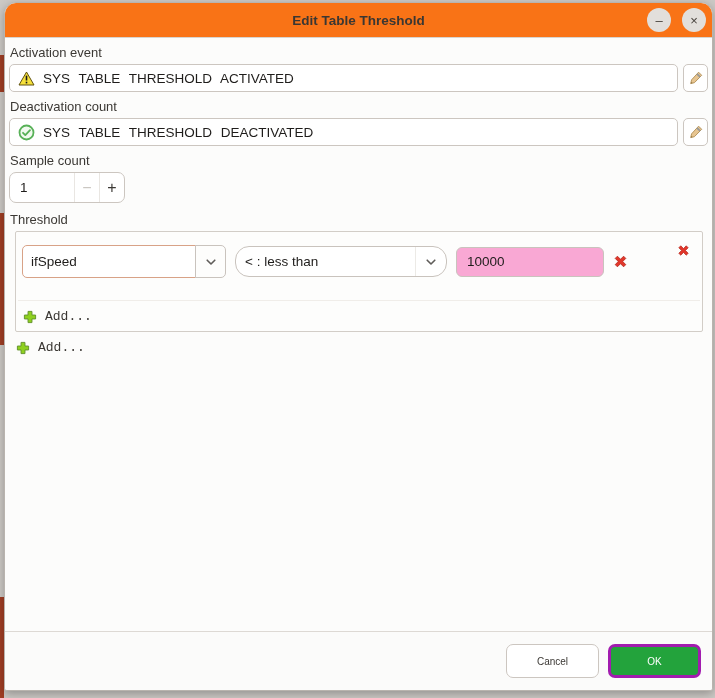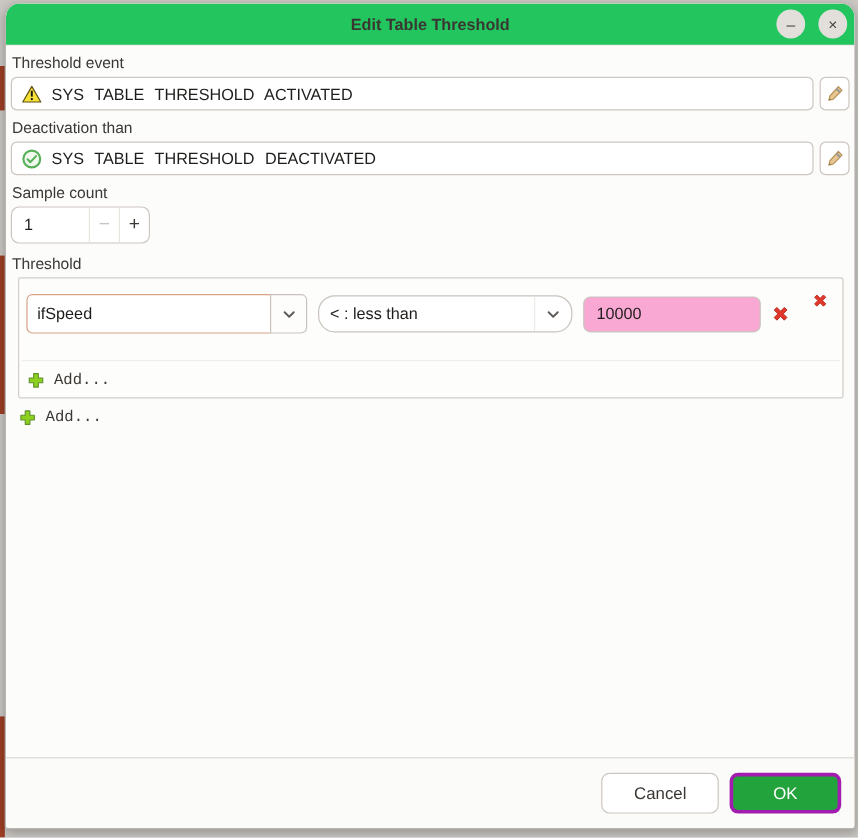--- a/index.html
+++ b/index.html
@@ -15,21 +15,21 @@
   .seg3{top:597px;height:101px;}
 
   .dialog{
     position:absolute;left:4px;top:2px;width:709px;height:689px;
     background:#fcfcfb;border:1px solid #b9b4ae;
     border-radius:12px 12px 3px 3px;
     box-shadow:0 3px 10px rgba(0,0,0,.28);
     display:flex;flex-direction:column;box-sizing:border-box;overflow:hidden;
   }
   .titlebar{
-    height:34px;flex:0 0 34px;background:#22c55e;border-bottom:1px solid #d8d4cf;
+    height:34px;flex:0 0 34px;background:#f97316;border-bottom:1px solid #d8d4cf;
     border-radius:11px 11px 0 0;position:relative;
     display:flex;align-items:center;justify-content:center;
   }
   .title{font-size:13.5px;font-weight:bold;color:#3a3733;}
   .winbtn{
     position:absolute;top:5px;width:24px;height:24px;border-radius:50%;
     background:#e2dfdb;border:none;padding:0;cursor:default;
     display:flex;align-items:center;justify-content:center;
     color:#47423c;font-size:13px;line-height:1;
   }
@@ -66,21 +66,21 @@
   }
   .spin-btn.disabled{color:#c9c5c0;}
 
   .cond-panel{
     margin:4px 9px 0 10px;height:101px;background:#fdfdfc;
     border:1px solid #d2cdc7;border-radius:2px;position:relative;box-sizing:border-box;
   }
   .cond-row{display:flex;align-items:center;margin:13px 0 0 6px;}
   .combo-entry{display:flex;align-items:center;}
   .variable-input{
-    width:204px;height:33px;box-sizing:border-box;border:1px solid #d8a287;
+    width:174px;height:33px;box-sizing:border-box;border:1px solid #d8a287;
     border-radius:5px 0 0 5px;padding:0 8px;font-size:13.5px;color:#1f1d1b;
     font-family:inherit;outline:none;background:#fff;
   }
   .combo-btn{
     width:31px;height:33px;box-sizing:border-box;margin-left:-1px;
     border:1px solid #c9c3bd;border-radius:0 5px 5px 0;background:#fdfdfc;
     display:flex;align-items:center;justify-content:center;padding:0;
   }
   .combo{
     width:212px;height:31px;box-sizing:border-box;margin-left:9px;
@@ -108,21 +108,21 @@
     display:flex;align-items:center;gap:8px;margin:8px 0 0 7px;
     font-size:13px;color:#3b3834;cursor:default;width:max-content;padding-right:6px;font-family:Liberation Mono, monospace;
   }
   .add-row.outer{margin:8px 0 0 11px;}
 
   .footer{
     flex:0 0 58px;border-top:1px solid #ddd9d4;background:#fbfbfa;
     display:flex;align-items:center;justify-content:flex-end;gap:9px;padding-right:11px;
   }
   .btn{
-    min-width:93px;height:34px;border-radius:7px;font-size:14px;font-family:inherit;
+    min-width:93px;height:34px;border-radius:7px;font-size:10px;font-family:inherit;
     display:flex;align-items:center;justify-content:center;padding:0 26px;box-sizing:border-box;
   }
   .btn.cancel{background:#fff;border:1px solid #ccc6c0;color:#3a3733;}
   .btn.ok{background:#23a33c;border:3px solid #a21caf;color:#fff;}
   svg{display:block;}
 </style>
 </head>
 <body>
 
 <div class="edge-seg seg1"></div>
@@ -136,21 +136,21 @@
     <button class="winbtn min">
       <span>–</span>
     </button>
     <button class="winbtn close">
       <span>×</span>
     </button>
   </div>
 
   <div class="content">
 
-    <div class="field-label">Threshold event</div>
+    <div class="field-label">Activation event</div>
     <div class="event-row">
       <div class="event-entry">
         <span>
           <svg width="17" height="15" viewBox="0 0 17 15">
             <path d="M8.5 1 L16 14 H1 Z" fill="#f5e03a" stroke="#5f5010" stroke-width="1" stroke-linejoin="round"></path>
             <rect x="7.7" y="4.6" width="1.6" height="4.9" fill="#191919"></rect>
             <rect x="7.7" y="10.7" width="1.6" height="1.7" fill="#191919"></rect>
           </svg>
         </span>
         <span class="event-text">SYS TABLE THRESHOLD ACTIVATED</span>
@@ -159,21 +159,21 @@
         <span>
           <svg width="16" height="16" viewBox="0 0 16 16">
             <path d="M10.6 2.2 l3.1 3.1 L6.4 12.7 l-3.7 .9 .9-3.8 z" fill="#e7c591" stroke="#b08d52" stroke-width="0.9" stroke-linejoin="round"></path>
             <path d="M9 3.9 l3 3" stroke="#9a9996" stroke-width="1.7"></path>
             <path d="M3.5 12 l-.8 1.6 1.8-.5 z" fill="#8a6d3b"></path>
           </svg>
         </span>
       </button>
     </div>
 
-    <div class="field-label">Deactivation than</div>
+    <div class="field-label">Deactivation count</div>
     <div class="event-row">
       <div class="event-entry">
         <span>
           <svg width="17" height="17" viewBox="0 0 17 17">
             <circle cx="8.5" cy="8.5" r="7" fill="#f2faf0" stroke="#58b158" stroke-width="1.8"></circle>
             <path d="M5 8.8 l2.3 2.3 L12 6.1" fill="none" stroke="#58b158" stroke-width="1.8" stroke-linecap="round" stroke-linejoin="round"></path>
           </svg>
         </span>
         <span class="event-text">SYS TABLE THRESHOLD DEACTIVATED</span>
       </div>

